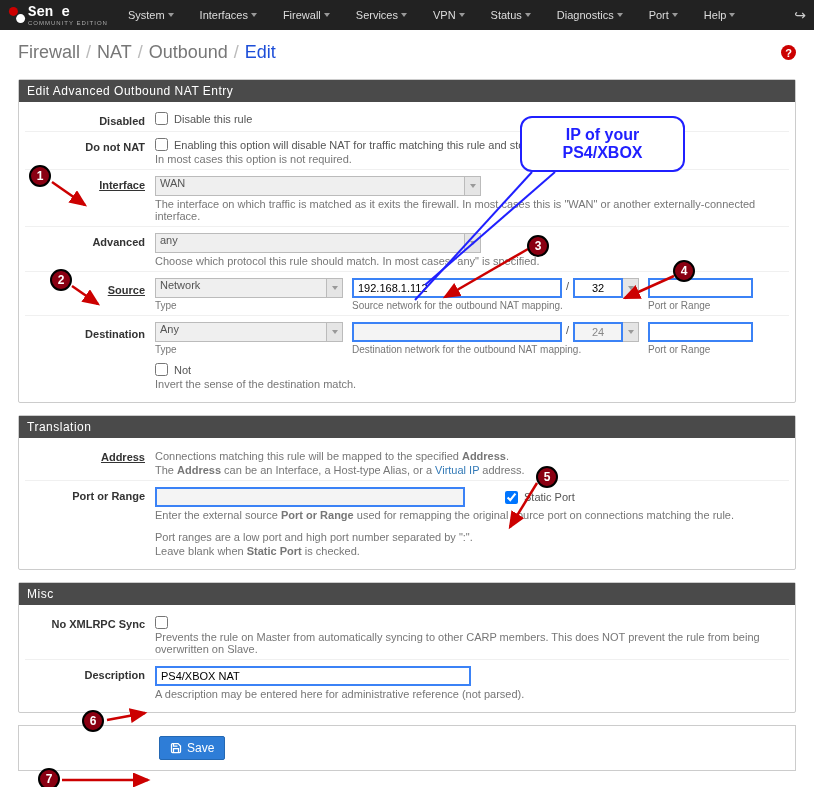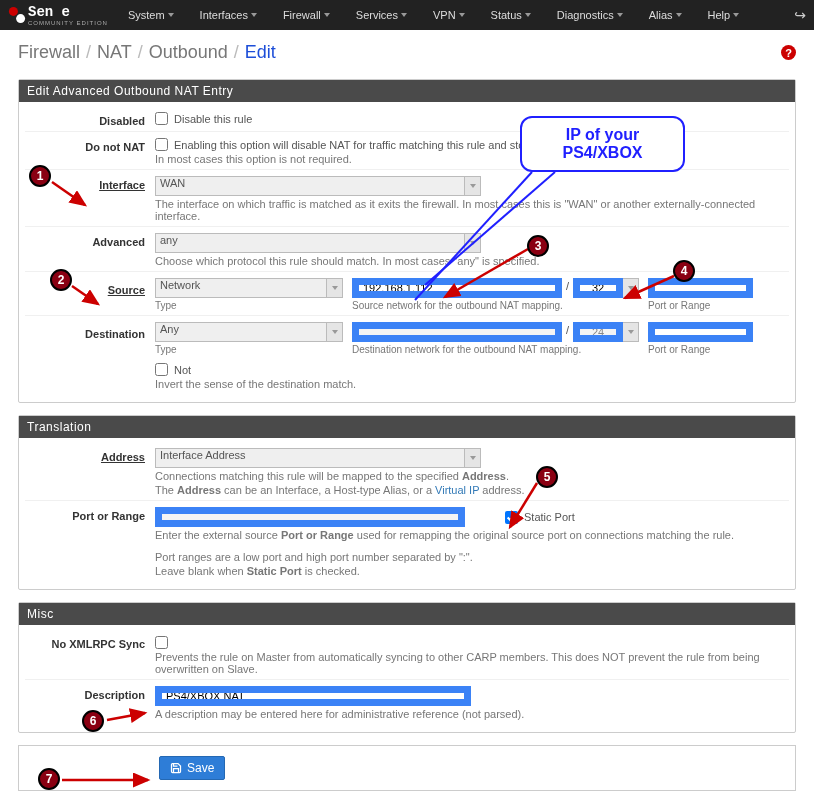--- a/index.html
+++ b/index.html
@@ -36,21 +36,21 @@
 .ctrl .help { color: #777; font-size: 11px; margin-top: 2px; }
 .ctrl .help b { font-weight: bold; }
 .ctrl a { color: #337ab7; text-decoration: none; }
 input[type="checkbox"] { margin: 0 4px 0 0; vertical-align: middle; }
 .cb-line { display: flex; align-items: center; gap: 2px; }
 select, .select { background: #efefef; border: 1px solid #bbb; height: 20px; font-size: 11px; padding: 0 4px; }
 .select-wide { width: 310px; }
 .select-med { width: 172px; }
 .drop-btn { width: 16px; height: 20px; background: #e5e5e5; border: 1px solid #bbb; border-left: none; display: inline-flex; align-items: center; justify-content: center; vertical-align: top; }
 .drop-btn .caret { }
-input[type="text"] { border: 7px solid #3b82f6; height: 20px; font-size: 11px; padding: 0 4px; }
+input[type="text"] { border: 2px solid #3b82f6; height: 20px; font-size: 11px; padding: 0 4px; }
 .txt-wide { width: 210px; }
 .txt-med { width: 316px; }
 .txt-port { width: 105px; }
 .txt-mask { width: 50px; text-align: center; }
 textarea.readonly, input.readonly { background: #f4f4f4; color: #888; }
 
 
 .srcgrid { display: flex; gap: 1px; align-items: flex-start; flex-wrap: wrap; }
 .cell { display: flex; flex-direction: column; margin-right: 8px; }
 .cell .sublab { font-size: 10px; color: #777; margin-top: 2px; }
@@ -104,21 +104,21 @@
       </div>
     <div class="navitem">
         <span>Status</span>
         <span class="caret"></span>
       </div>
     <div class="navitem">
         <span>Diagnostics</span>
         <span class="caret"></span>
       </div>
     <div class="navitem">
-        <span>Alias</span>
+        <span>Port</span>
         <span class="caret"></span>
       </div>
     <div class="navitem">
         <span>Help</span>
         <span class="caret"></span>
       </div>
   </div>
   <span class="logout">↪</span>
 </div>
 
@@ -258,26 +258,20 @@
   </div>
 </div>
 
 <div class="panel">
   <div class="panel-head">Translation</div>
   <div class="panel-body">
 
     <div class="row">
       <div class="lab u">Address</div>
       <div class="ctrl">
-        <span style="display:inline-flex;">
-          <div class="select select-wide"><span>Interface Address</span></div>
-          <div class="drop-btn">
-              <span class="caret"></span>
-            </div>
-        </span>
         <div class="help"><span>Connections matching this rule will be mapped to the specified </span><b>Address</b><span>.</span></div>
         <div class="help"><span>The </span><b>Address</b><span> can be an Interface, a Host-type Alias, or a </span><a>Virtual IP</a><span> address.</span></div>
       </div>
     </div>
 
     <div class="row">
       <div class="lab">Port or Range</div>
       <div class="ctrl">
         <div style="display:flex; gap:40px; align-items:center;">
           <input type="text" class="txt-wide readonly" style="width: 310px;" disabled="">

